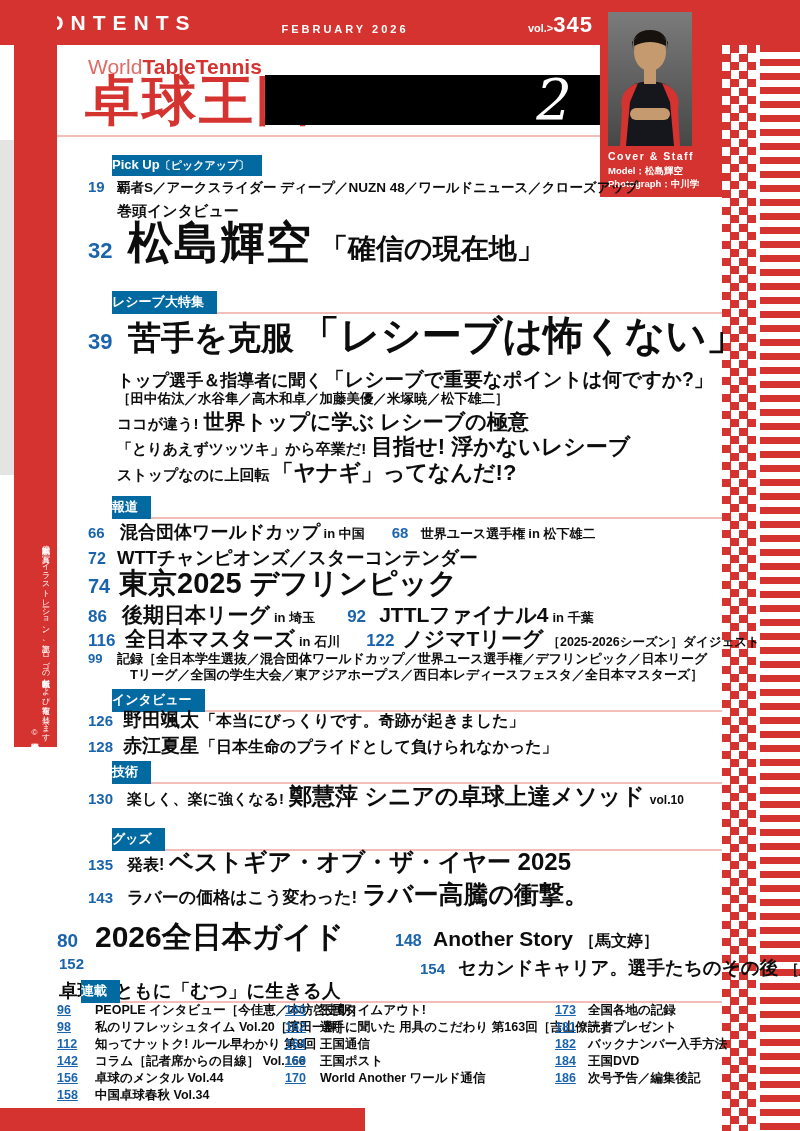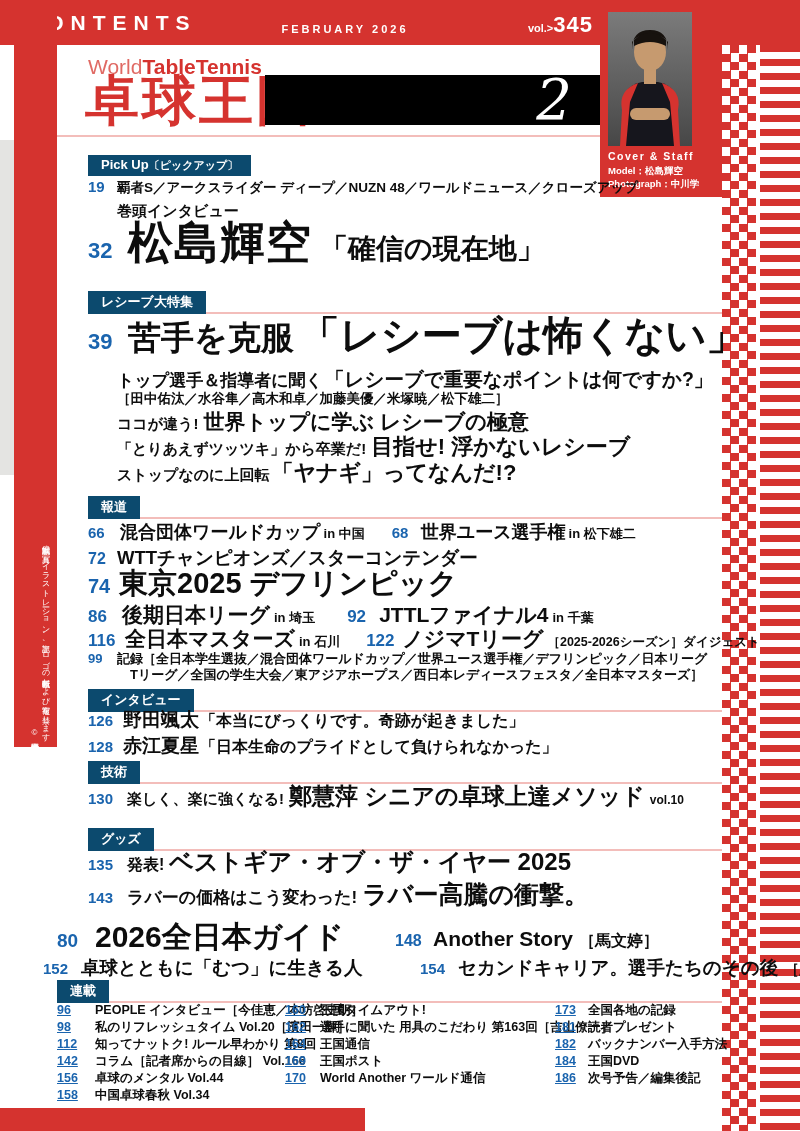--- a/index.html
+++ b/index.html
@@ -36,21 +36,21 @@
   .cover-line{position:absolute;left:8px;color:#fff;font-size:9.5px;font-weight:700;}
   .wtt{position:absolute;left:88px;top:55px;font-size:21px;letter-spacing:0;}
   .wtt .w{color:#e06a64;font-weight:400;}
   .wtt .tt{color:var(--red);font-weight:900;}
   .mag-title{position:absolute;left:85px;top:70px;color:var(--red);font-size:54px;font-weight:900;letter-spacing:3px;line-height:60px;}
   .black-bar{position:absolute;left:265px;top:75px;width:335px;height:50px;background:#000;color:#fff;
     display:flex;justify-content:flex-end;align-items:center;padding-right:28px;}
   .issue-digit{font-family:"DejaVu Serif","Liberation Serif",serif;font-style:italic;font-size:56px;line-height:46px;}
   .pink-line{position:absolute;left:57px;top:135px;width:543px;height:2px;background:var(--pink);}
   .shead{position:absolute;display:flex;align-items:flex-end;}
-  .lbl{background:#0c4a6e;color:#fff;font-size:13px;font-weight:900;padding:2px 13px 3px 13px;white-space:nowrap;}
+  .lbl{background:#0369a1;color:#fff;font-size:13px;font-weight:900;padding:2px 13px 3px 0;white-space:nowrap;margin-left:24px;}
   .lbl .sub{font-size:11px;font-weight:700;}
   .ln{flex:1;border-bottom:2px solid var(--pink);}
   .bottom-bar{position:absolute;left:0;top:1108px;width:365px;height:23px;background:var(--red);}
   .scol{position:absolute;display:flex;flex-direction:column;gap:4.5px;}
   .srow{display:flex;align-items:baseline;white-space:nowrap;font-size:12.5px;line-height:12.5px;}
   .srow .n{font-size:12.5px;text-decoration:underline;}
 </style>
 </head>
 <body>
 
@@ -157,21 +157,21 @@
 
   <div class="shead" style="left:88px;top:496px;width:634px;">
     <div class="lbl"><span>報道</span></div>
     <div class="ln"></div>
   </div>
   <div class="row" style="left:88px;top:520px;gap:3px;">
     <span class="n" style="font-size:15px;width:29px;">66</span>
     <span class="t" style="font-size:18px;">混合団体ワールドカップ</span>
     <span class="sm" style="font-size:13px;">in 中国</span>
     <span class="n" style="font-size:15px;margin-left:24px;width:26px;">68</span>
-    <span class="t" style="font-size:18px;">世界ユース選手権</span>
+    <span class="t" style="font-size:13px;">世界ユース選手権</span>
     <span class="sm" style="font-size:13px;">in 松下雄二</span>
   </div>
   <div class="row" style="left:88px;top:545px;">
     <span class="n" style="font-size:16px;width:29px;">72</span>
     <span class="t" style="font-size:18.5px;">WTTチャンピオンズ／スターコンテンダー</span>
   </div>
   <div class="row" style="left:88px;top:564px;">
     <span class="n" style="font-size:20px;width:31px;">74</span>
     <span class="t" style="font-size:29px;">東京2025 デフリンピック</span>
   </div>
@@ -242,21 +242,21 @@
 
   <div class="row" style="left:57px;top:917px;gap:10px;">
     <span class="n" style="font-size:19px;width:28px;">80</span>
     <span class="t" style="font-size:30px;">2026全日本ガイド</span>
   </div>
   <div class="row" style="left:395px;top:927px;gap:6px;">
     <span class="n" style="font-size:16px;width:32px;">148</span>
     <span class="t" style="font-size:21px;font-weight:800;">Another Story</span>
     <span class="t" style="font-size:16px;">［馬文婷］</span>
   </div>
-  <div class="row" style="left:43px;top:955px;gap:6px;">
+  <div class="row" style="left:59px;top:955px;gap:6px;flex-direction:column;">
     <span class="n" style="font-size:15px;width:32px;">152</span>
     <span class="t" style="font-size:18.5px;">卓球とともに「むつ」に生きる人</span>
   </div>
   <div class="row" style="left:420px;top:955px;gap:6px;">
     <span class="n" style="font-size:15px;width:32px;">154</span>
     <span class="t" style="font-size:18.5px;">セカンドキャリア。選手たちのその後</span>
     <span class="t" style="font-size:15px;">［顧万雲］</span>
   </div>
 
   <div class="shead" style="left:57px;top:980px;width:665px;">

